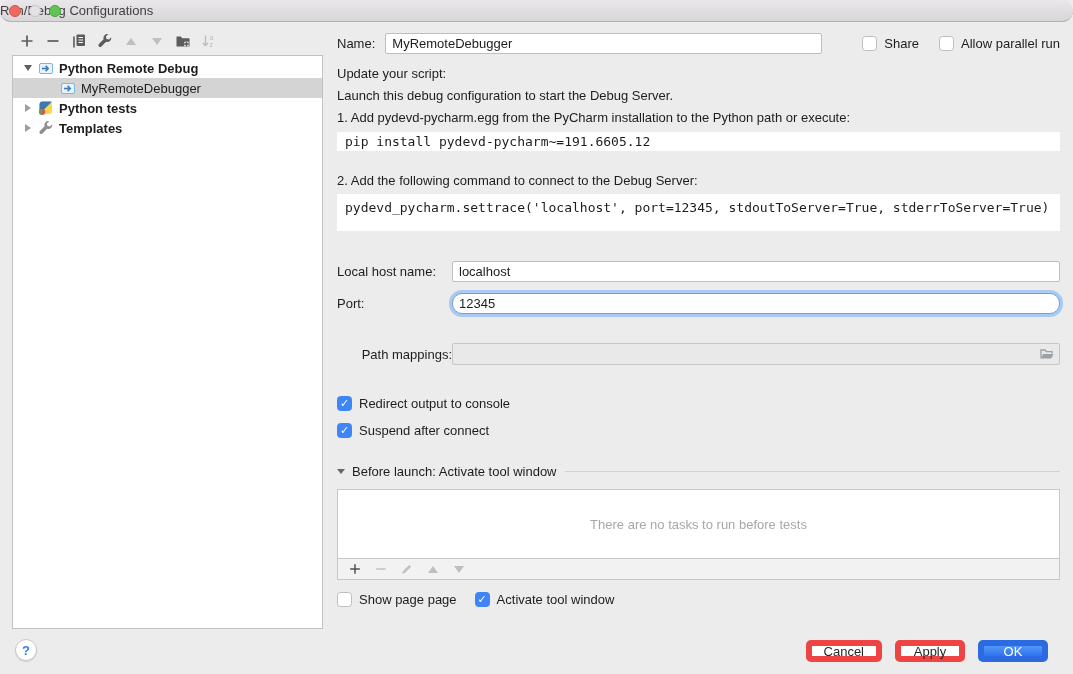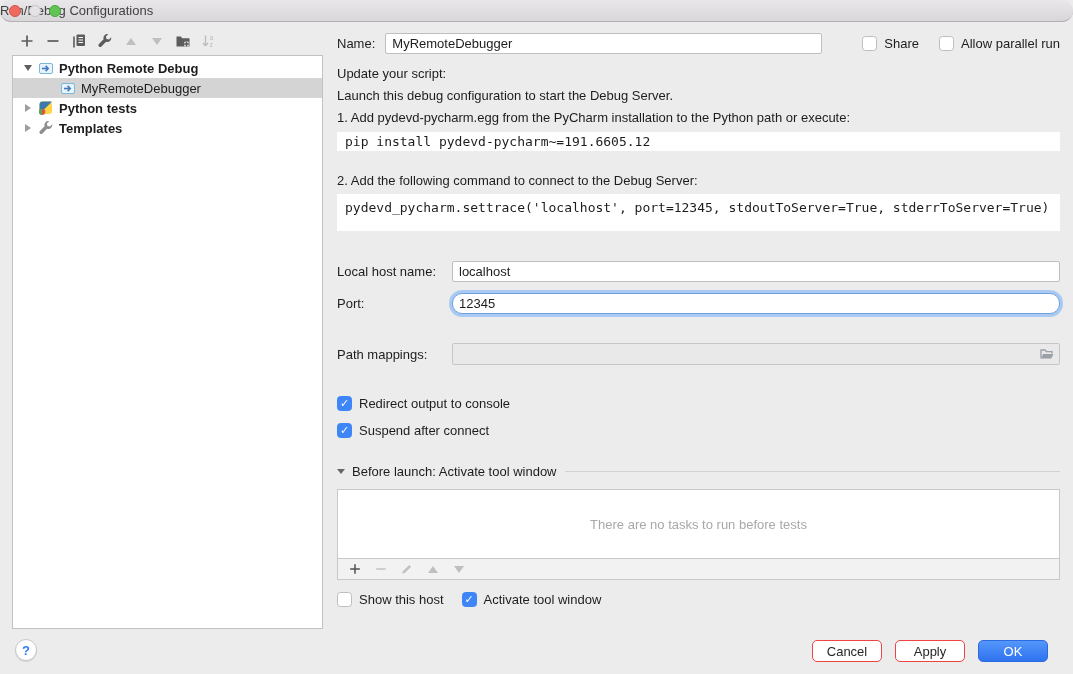--- a/index.html
+++ b/index.html
@@ -62,21 +62,21 @@
     font-family:"DejaVu Sans Mono","Liberation Mono",monospace;font-size:13px;white-space:pre;
   }
   .step2{margin-top:19px;line-height:22px;}
   .codeblock{
     margin-top:2px;background:#fff;padding:4px 8px 14px 8px;
     font-family:"DejaVu Sans Mono","Liberation Mono",monospace;font-size:13px;line-height:19px;white-space:pre;
   }
   .form-row{display:flex;align-items:center;}
   .form-row .flbl{width:115px;flex:0 0 auto;}
   .form-row input.txt{flex:1;}
-  .mt30{margin-top:30px;} .mt11{margin-top:11px;} .mt29{margin-top:29px;}
+  .mt30{margin-top:30px;} .mt11{margin-top:11px;} .mt29{margin-top:29px;text-align:right;}
   input.txt.focused{border:1px solid #6fa1dc;box-shadow:0 0 0 3px #a9cbf3;border-radius:10px;}
   .path-field{
     flex:1;height:22px;background:#e9e9e9;border:1px solid #c6c6c6;border-radius:2px;
     display:flex;align-items:center;justify-content:flex-end;padding-right:4px;
   }
   .opt-row{display:flex;align-items:center;margin-top:12px;}
   .opt-row.first{margin-top:31px;}
   .bl-header{display:flex;align-items:center;margin-top:26px;}
   .bl-header .disc{width:0;height:0;border-left:4px solid transparent;border-right:4px solid transparent;border-top:5px solid #666;margin-right:7px;}
   .bl-header .hline{flex:1;height:1px;background:#d2d2d2;margin-left:8px;}
@@ -95,21 +95,21 @@
   .tri-down{width:0;height:0;border-left:5px solid transparent;border-right:5px solid transparent;border-top:7px solid #bfbfbf;}
   
   .footer{position:absolute;left:0;right:0;bottom:0;height:44px;}
   .help{
     position:absolute;left:15px;top:9px;width:22px;height:22px;border-radius:50%;
     background:#fff;border:1px solid #c8c8c8;box-shadow:0 1px 1px rgba(0,0,0,.1);
     display:flex;align-items:center;justify-content:center;color:#2e7cf6;font-weight:bold;font-size:13px;
   }
   .fbtns{position:absolute;right:25px;top:10px;display:flex;gap:13px;}
   .btn{
-    min-width:70px;height:22px;border-radius:5px;border:1px solid #ef4444;background:#fff;
+    min-width:70px;height:22px;border-radius:5px;border:6px solid #ef4444;background:#fff;
     font-family:"Liberation Sans","DejaVu Sans",sans-serif;font-size:13px;color:#262626;
     display:flex;align-items:center;justify-content:center;padding:0 12px;
   }
   .btn.primary{background:linear-gradient(#5497f9,#2e72ef);border-color:#2b6ae0;color:#fff;}
   .mono-nowrap{white-space:nowrap;}
 </style>
 </head>
 <body>
 
 <div class="window">
@@ -292,21 +292,21 @@
         <div class="strip-ic">
             <div class="tri-up"></div>
           </div>
         <div class="strip-ic">
             <div class="tri-down"></div>
           </div>
       </div>
 
       <div class="show-row">
         <span class="cb"></span>
-        <span class="cb-lbl">Show this host</span>
+        <span class="cb-lbl">Show page page</span>
         <span class="cb ml18 checked">
             <span class="tick">✓</span>
           </span>
         <span class="cb-lbl">Activate tool window</span>
       </div>
 
     </div>
 
     <div class="footer">
       <div class="help">

